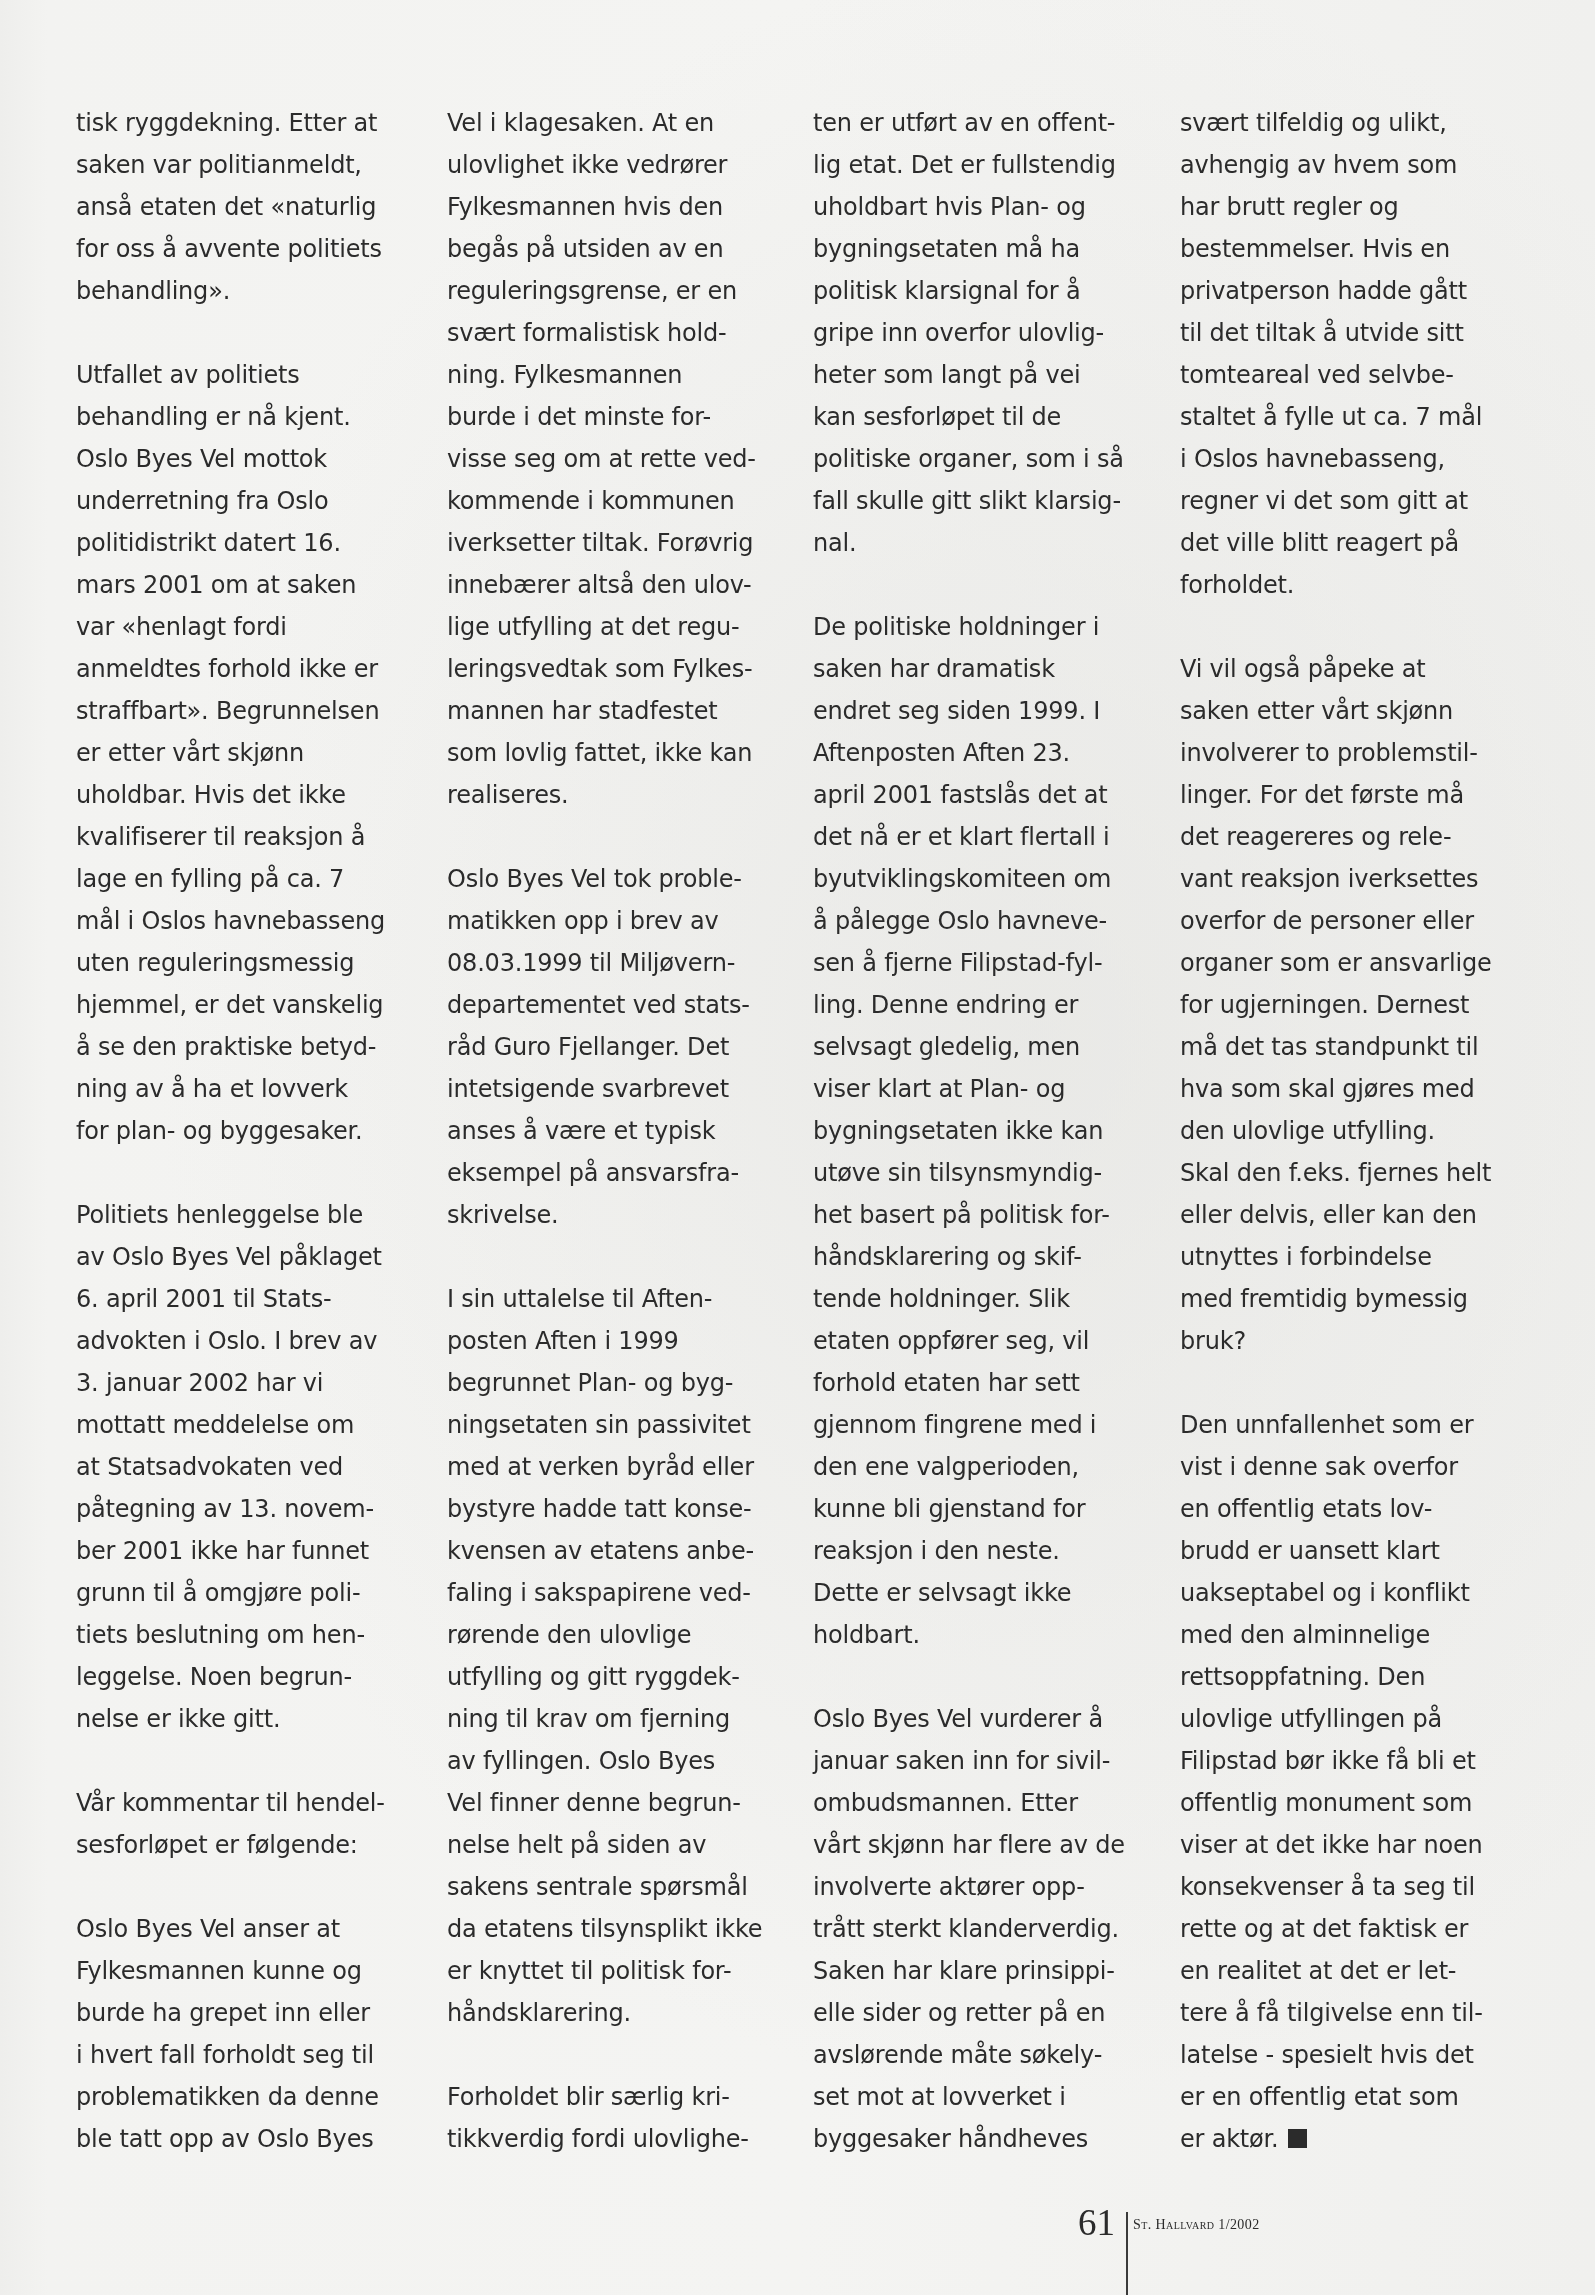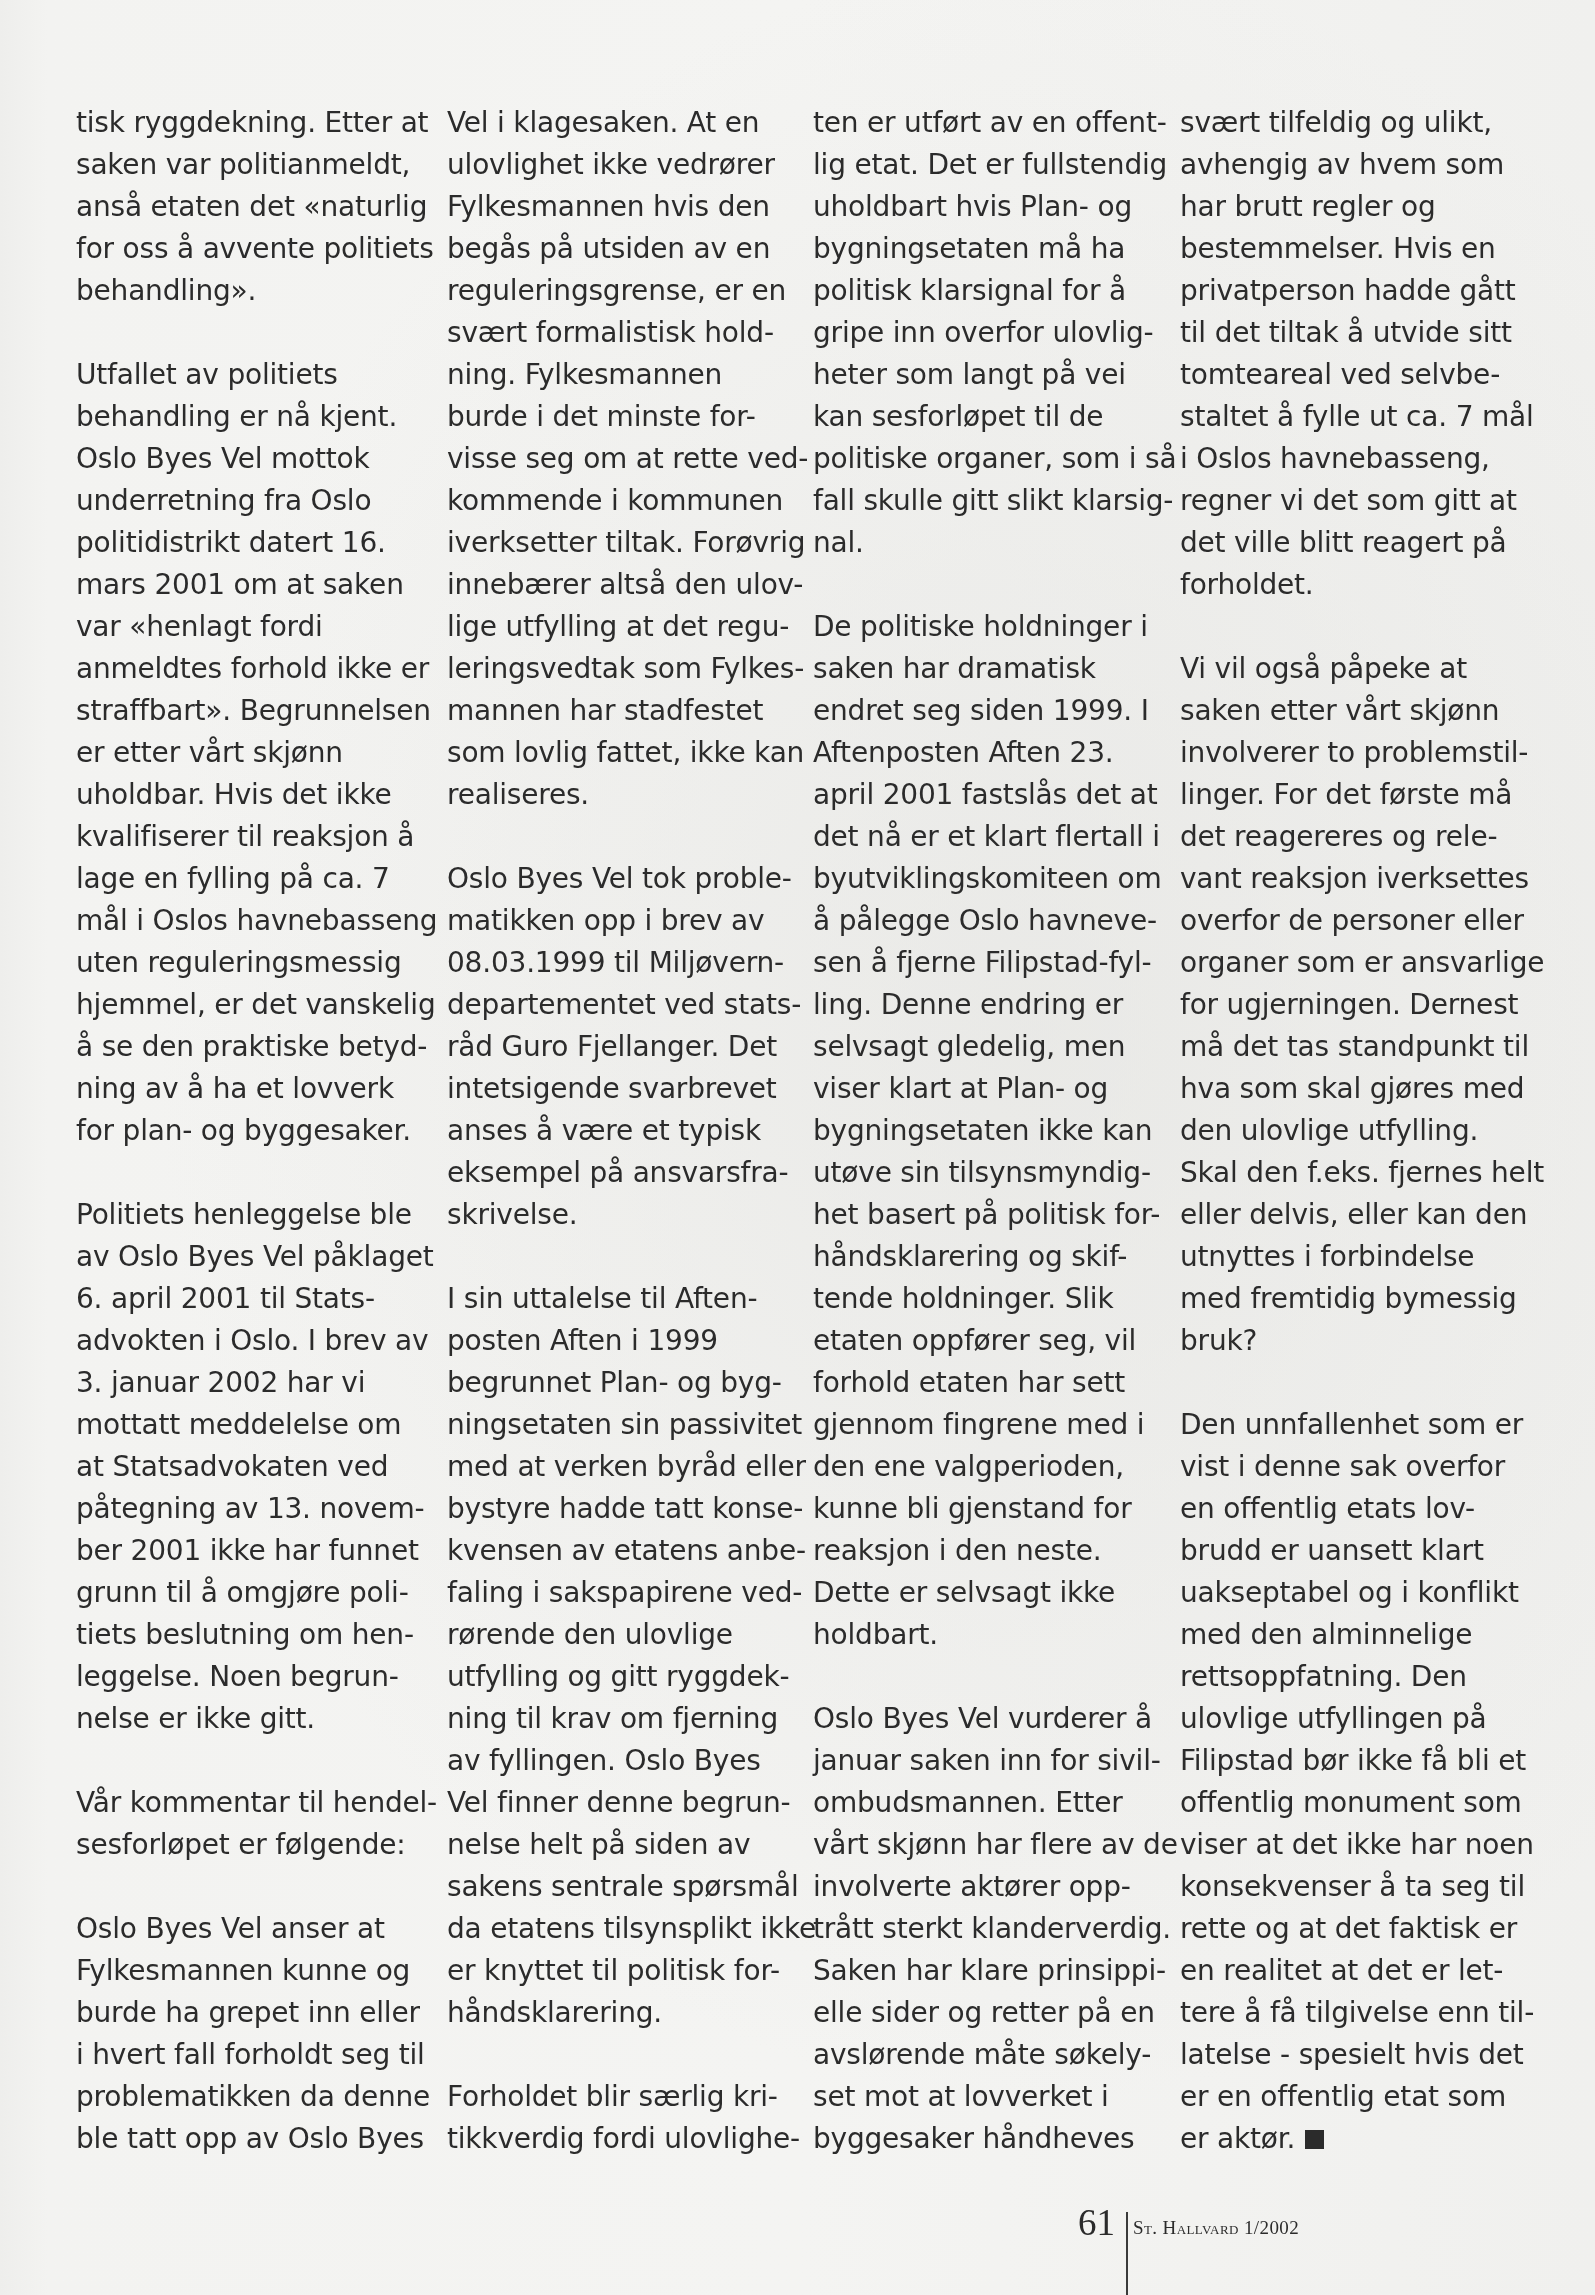--- a/index.html
+++ b/index.html
@@ -10,21 +10,21 @@
     color: #2b2b2b;
   }
   .page-bg {
     position: absolute; inset: 0;
     background:
       radial-gradient(ellipse at 65% 45%, rgba(225,225,222,0.55) 0%, rgba(242,242,240,0) 60%),
       linear-gradient(90deg, #eeeeec 0%, #f3f3f1 3%, #f4f4f2 50%, #f0f0ee 100%);
   }
   .column {
     position: absolute; top: 102px;
-    font-size: 28px; line-height: 42px;
+    font-size: 24px; line-height: 42px;
     letter-spacing: -0.2px;
     white-space: nowrap;
   }
   .col-1 { left: 76px; }
   .col-2 { left: 447px; }
   .col-3 { left: 813px; }
   .col-4 { left: 1180px; }
   .line { display: block; height: 42px; }
   .end-mark {
     display: inline-block; width: 18.5px; height: 18.5px; background: #2b2b2b;
@@ -35,21 +35,21 @@
     font-family: "Liberation Serif", "DejaVu Serif", serif;
     font-size: 37px; color: #2b2b2b;
   }
   .footer-rule {
     position: absolute; left: 1126px; top: 2212px; width: 1.7px; height: 83px;
     background: #3a3a3a;
   }
   .footer-magazine {
     position: absolute; left: 1133px; top: 2217px;
     font-family: "Liberation Serif", "DejaVu Serif", serif;
-    font-size: 19px; color: #2b2b2b; font-variant: small-caps; letter-spacing: 0.4px;
+    font-size: 14px; color: #2b2b2b; font-variant: small-caps; letter-spacing: 0.4px;
   }
 </style>
 </head>
 <body>
 
 <div class="page-bg"></div>
 
 <div class="column col-1">
     <span class="line">tisk ryggdekning. Etter at</span>
     <span class="line">saken var politianmeldt,</span>

